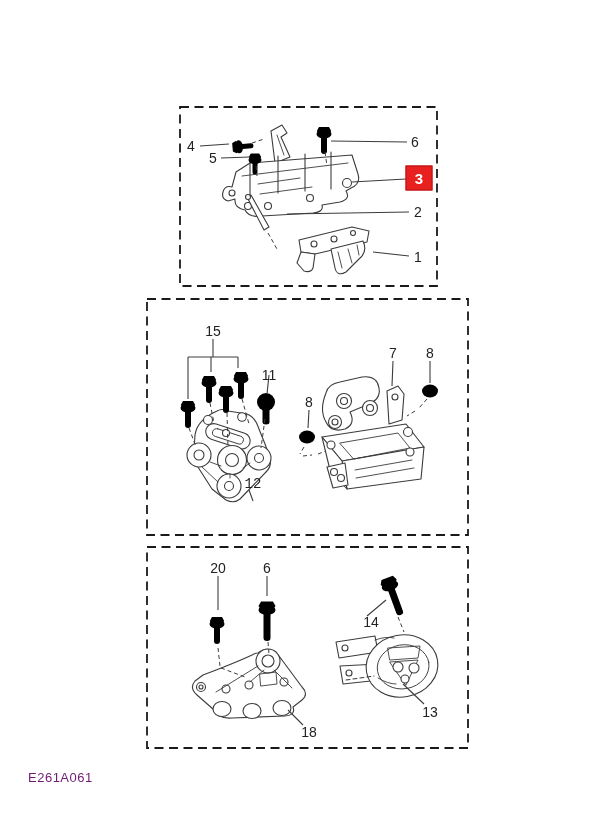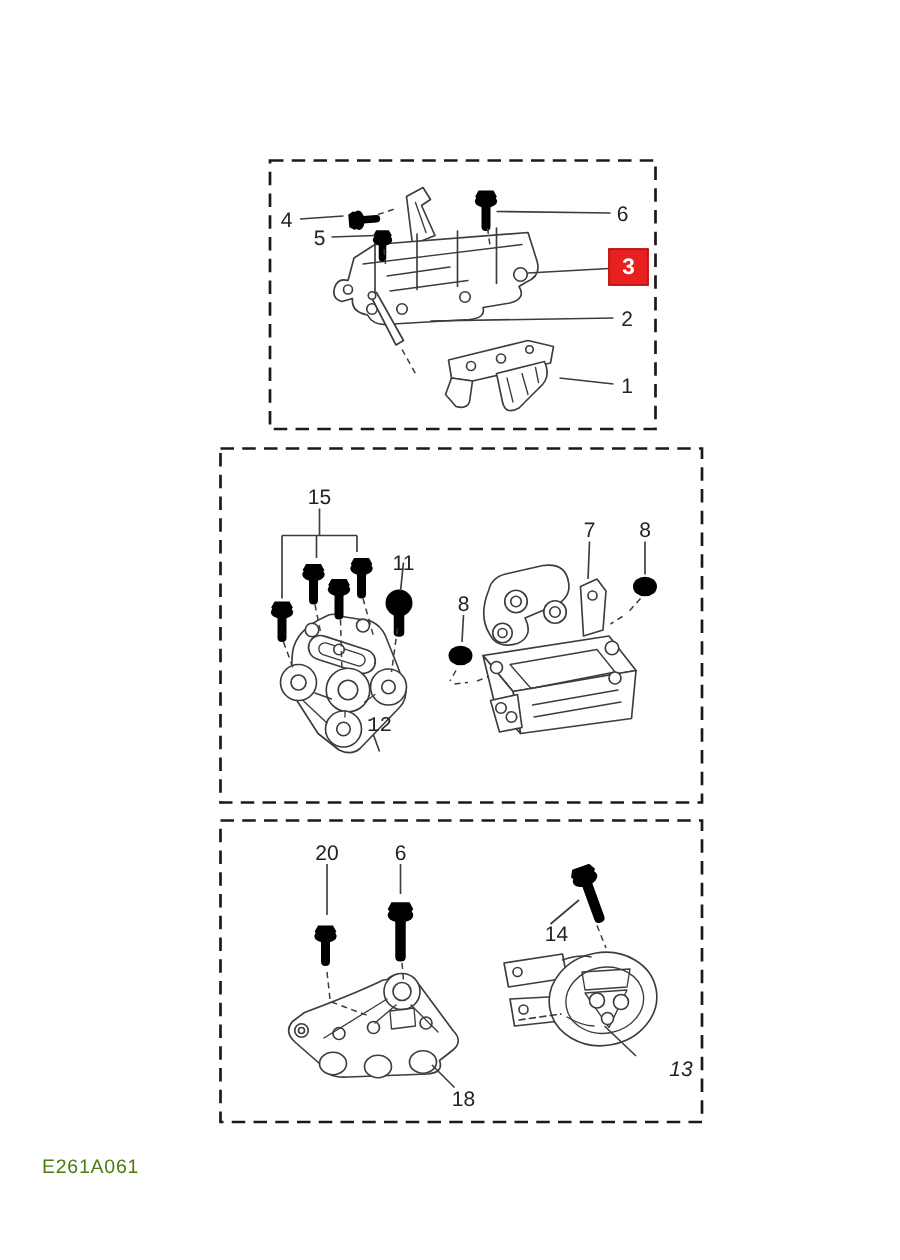--- a/index.html
+++ b/index.html
@@ -26,21 +26,21 @@
     font-size:14px;line-height:1;color:var(--labeltext,#222);
     background:transparent;user-select:none;white-space:nowrap;
   }
   .callout.highlighted{
     width:25px;height:23px;display:flex;align-items:center;justify-content:center;
     background:var(--hl,#e8201f);border:1.5px solid var(--hlb,#b31312);
     color:var(--hltext,#fff);font-weight:bold;font-size:15px;
   }
   .figure-code{
     position:absolute;left:28px;top:770px;font-size:13px;
-    color:#4d7c0f;letter-spacing:0.5px;
+    color:#701a75;letter-spacing:0.5px;
   }
 </style>
 </head>
 <body>
 
 <div class="stage" style="--bg: #ffffff; --line: #3c3c3c; --box: #1a1a1a; --labeltext: #222222; --hl: #e8201f; --hlb: #b31312; --hltext: #ffffff;">
 
   <svg class="diagram" width="600" height="840" viewBox="0 0 600 840">
 
     <defs>
@@ -303,17 +303,17 @@
       <div class="callout" style="left: 213px; top: 331px;">15</div>
       <div class="callout" style="left: 269px; top: 375px;">11</div>
       <div class="callout" style="left: 253px; top: 484px; font-family: Liberation Mono, monospace;">12</div>
       <div class="callout" style="left: 393px; top: 353px;">7</div>
       <div class="callout" style="left: 430px; top: 353px;">8</div>
       <div class="callout" style="left: 309px; top: 402px;">8</div>
       <div class="callout" style="left: 218px; top: 568px;">20</div>
       <div class="callout" style="left: 267px; top: 568px;">6</div>
       <div class="callout" style="left: 309px; top: 732px;">18</div>
       <div class="callout" style="left: 359px; top: 622px; margin-left: 12px;">14</div>
-      <div class="callout" style="left: 454px; top: 712px; font-style: italic;">13</div>
+      <div class="callout" style="left: 430px; top: 712px;">13</div>
     </div>
 
   <div class="figure-code">E261A061</div>
 </div>
 
 </body></html>

